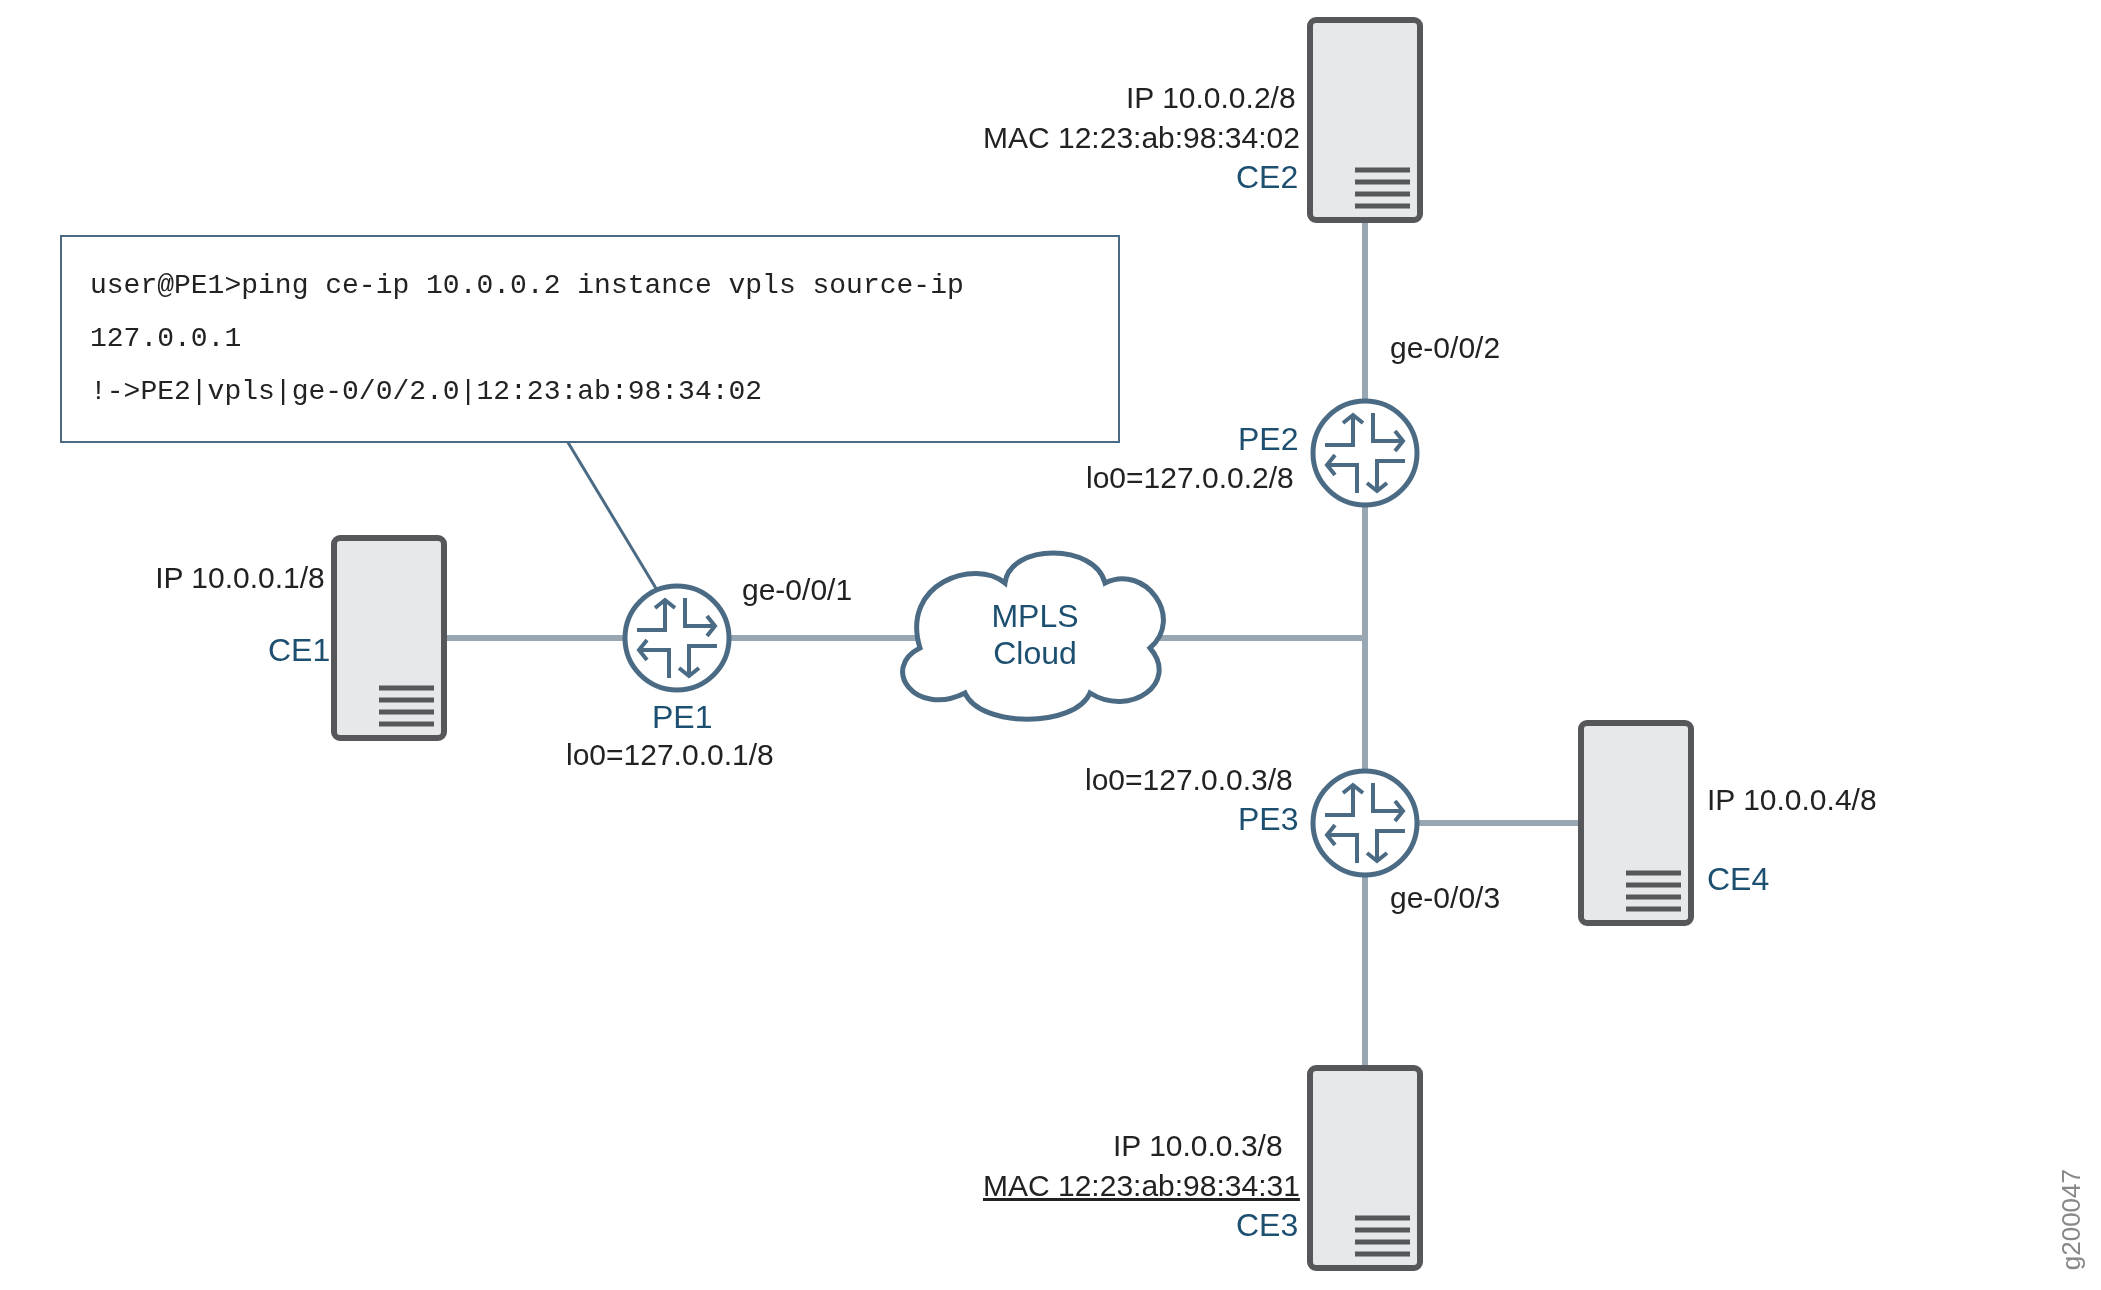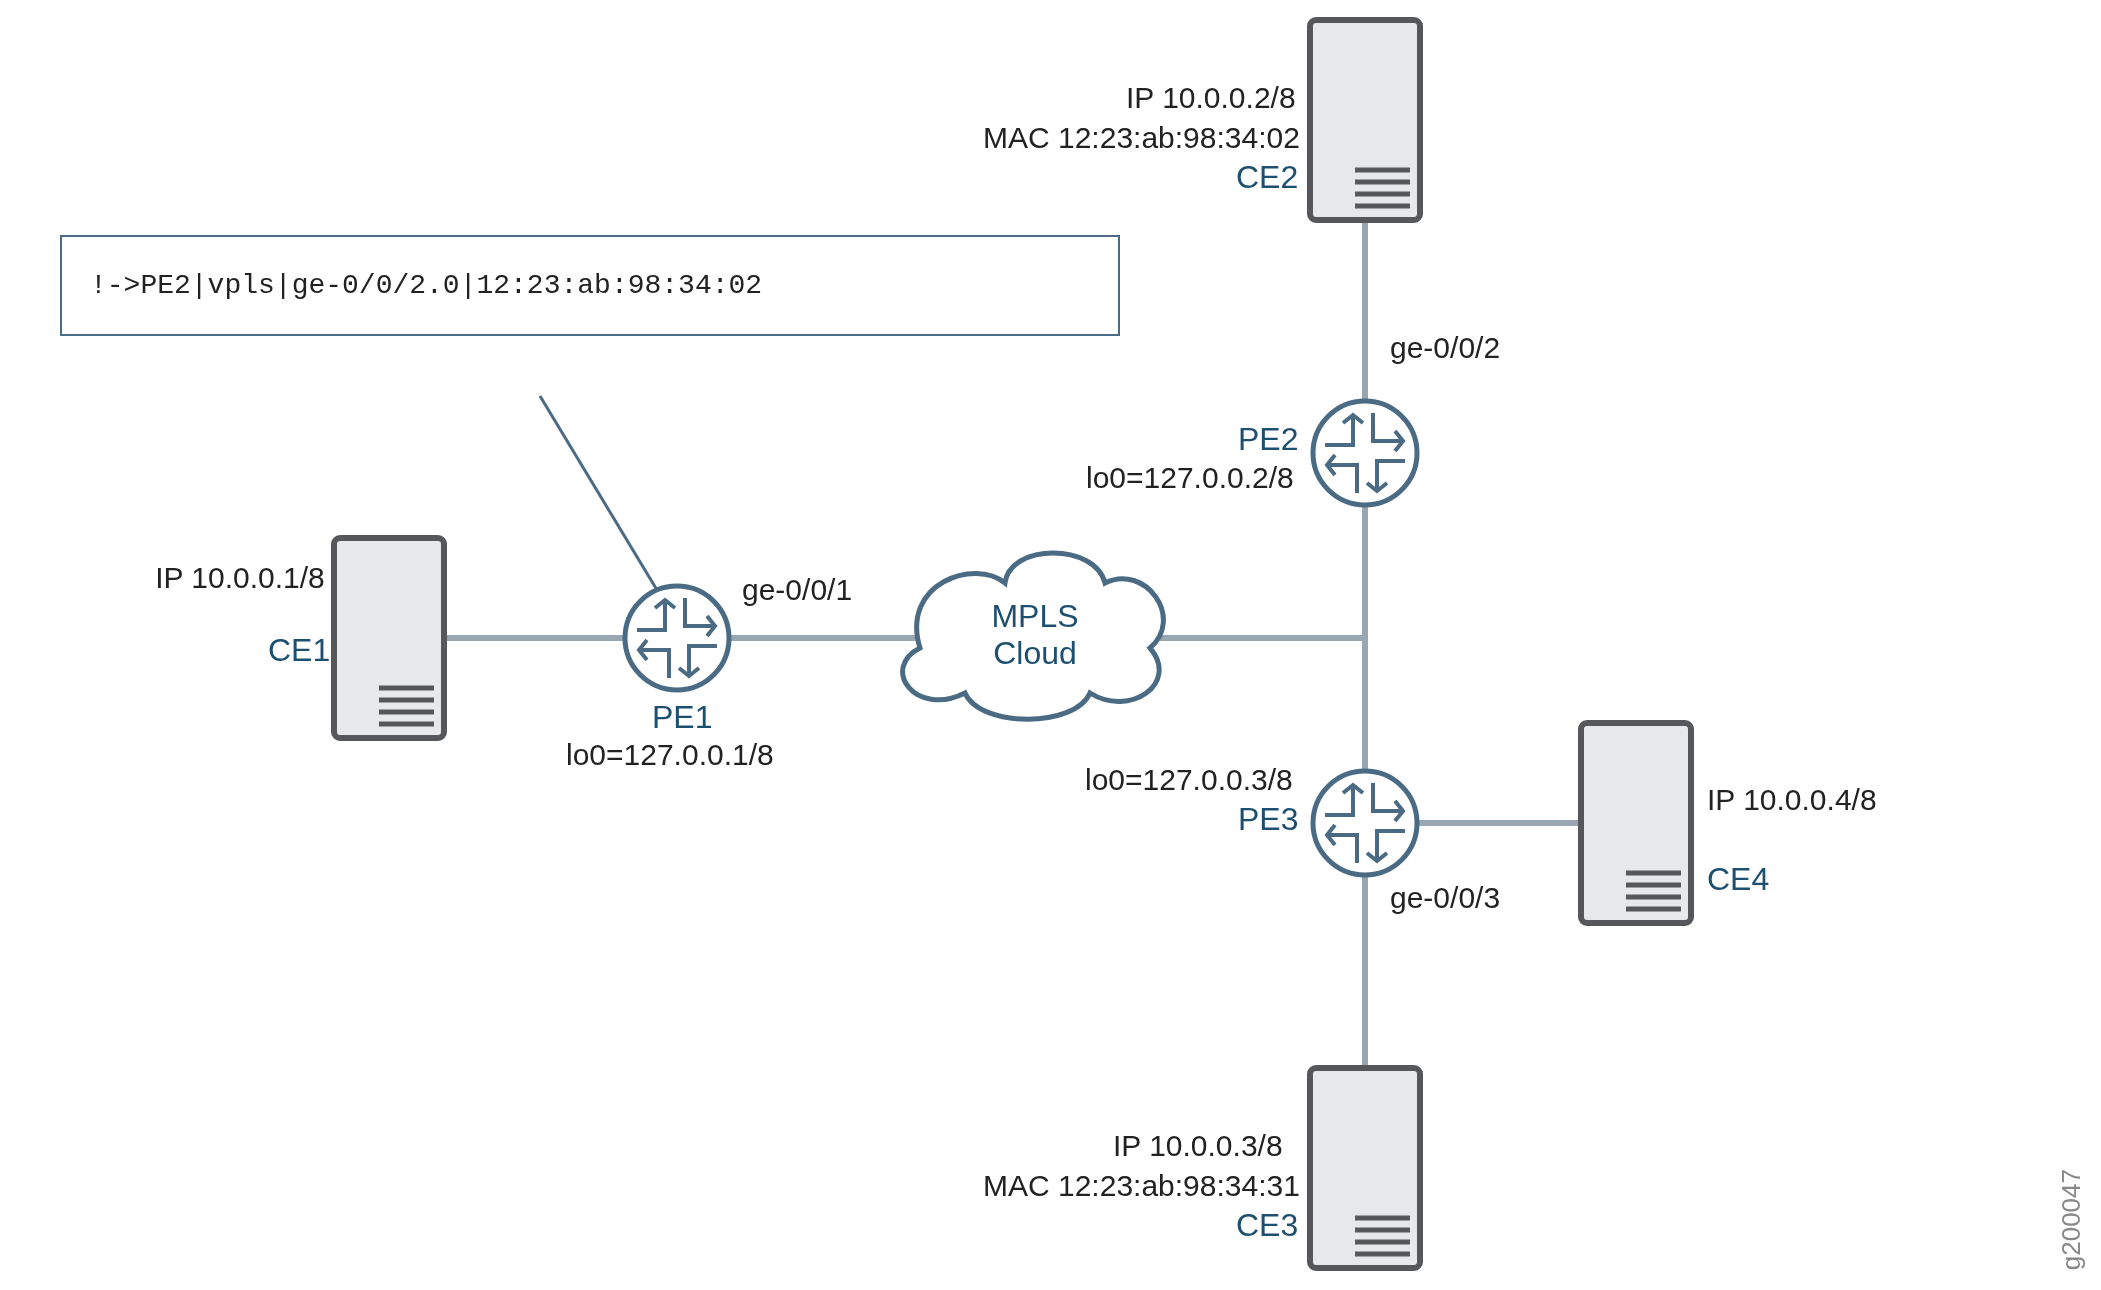--- a/index.html
+++ b/index.html
@@ -152,20 +152,21 @@
       <line x1="-10" y1="50" x2="45" y2="50"></line>
       <line x1="-10" y1="62" x2="45" y2="62"></line>
       <line x1="-10" y1="74" x2="45" y2="74"></line>
       <line x1="-10" y1="86" x2="45" y2="86"></line>
     </g>
   </g>
 
 </svg>
 
 <div class="abs callout-box" style="left:60px; top:235px; width:1000px;">
+  <div>user@PE1&gt;ping ce-ip 10.0.0.2 instance vpls source-ip 127.0.0.1</div>
   <div>!-&gt;PE2|vpls|ge-0/0/2.0|12:23:ab:98:34:02</div>
 </div>
 
 <div class="abs cloud-text" style="left:985px; top:598px; width:100px;">
   <div>MPLS</div>
   <div>Cloud</div>
 </div>
 
 <div class="abs label" style="left:155px; top:560px; text-align:center; width:170px;">IP 10.0.0.1/8</div>
 <div class="abs label label-blue" style="left:268px; top:631px;">CE1</div>
@@ -183,18 +184,18 @@
 <div class="abs label" style="left:1086px; top:460px;">lo0=127.0.0.2/8</div>
 
 <div class="abs label" style="left:1085px; top:762px;">lo0=127.0.0.3/8</div>
 <div class="abs label label-blue" style="left:1238px; top:800px;text-align:center;">PE3</div>
 <div class="abs label" style="left:1390px; top:880px;">ge-0/0/3</div>
 
 <div class="abs label" style="left:1707px; top:782px;">IP 10.0.0.4/8</div>
 <div class="abs label label-blue" style="left:1707px; top:860px;">CE4</div>
 
 <div class="abs label" style="left:1113px; top:1128px;">IP 10.0.0.3/8</div>
-<div class="abs label" style="left:983px; top:1168px;">MAC 12:23:ab:98:34:31</div>
+<div class="abs label" style="left:983px; top:1168px;text-decoration:underline;">MAC 12:23:ab:98:34:31</div>
 <div class="abs label label-blue" style="left:1236px; top:1206px;">CE3</div>
 
 <div class="abs vertical-id" style="right:14px; bottom:20px;">g200047</div>
 
 </div>
 
 </body></html>

